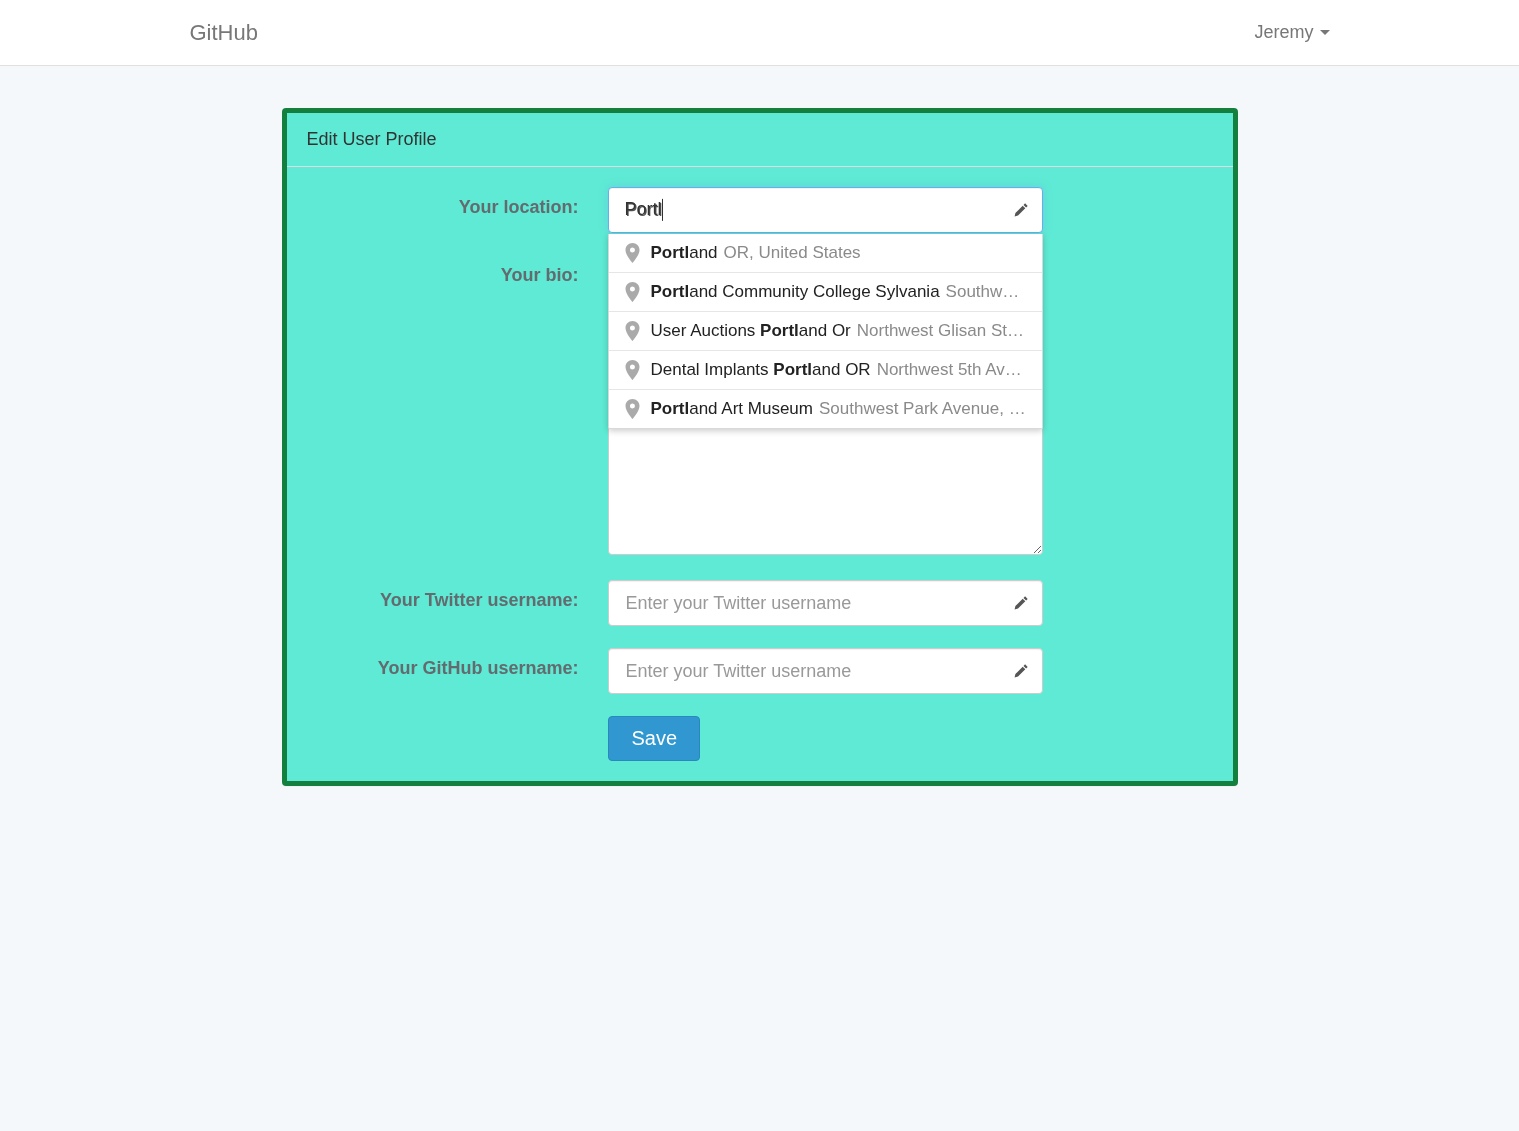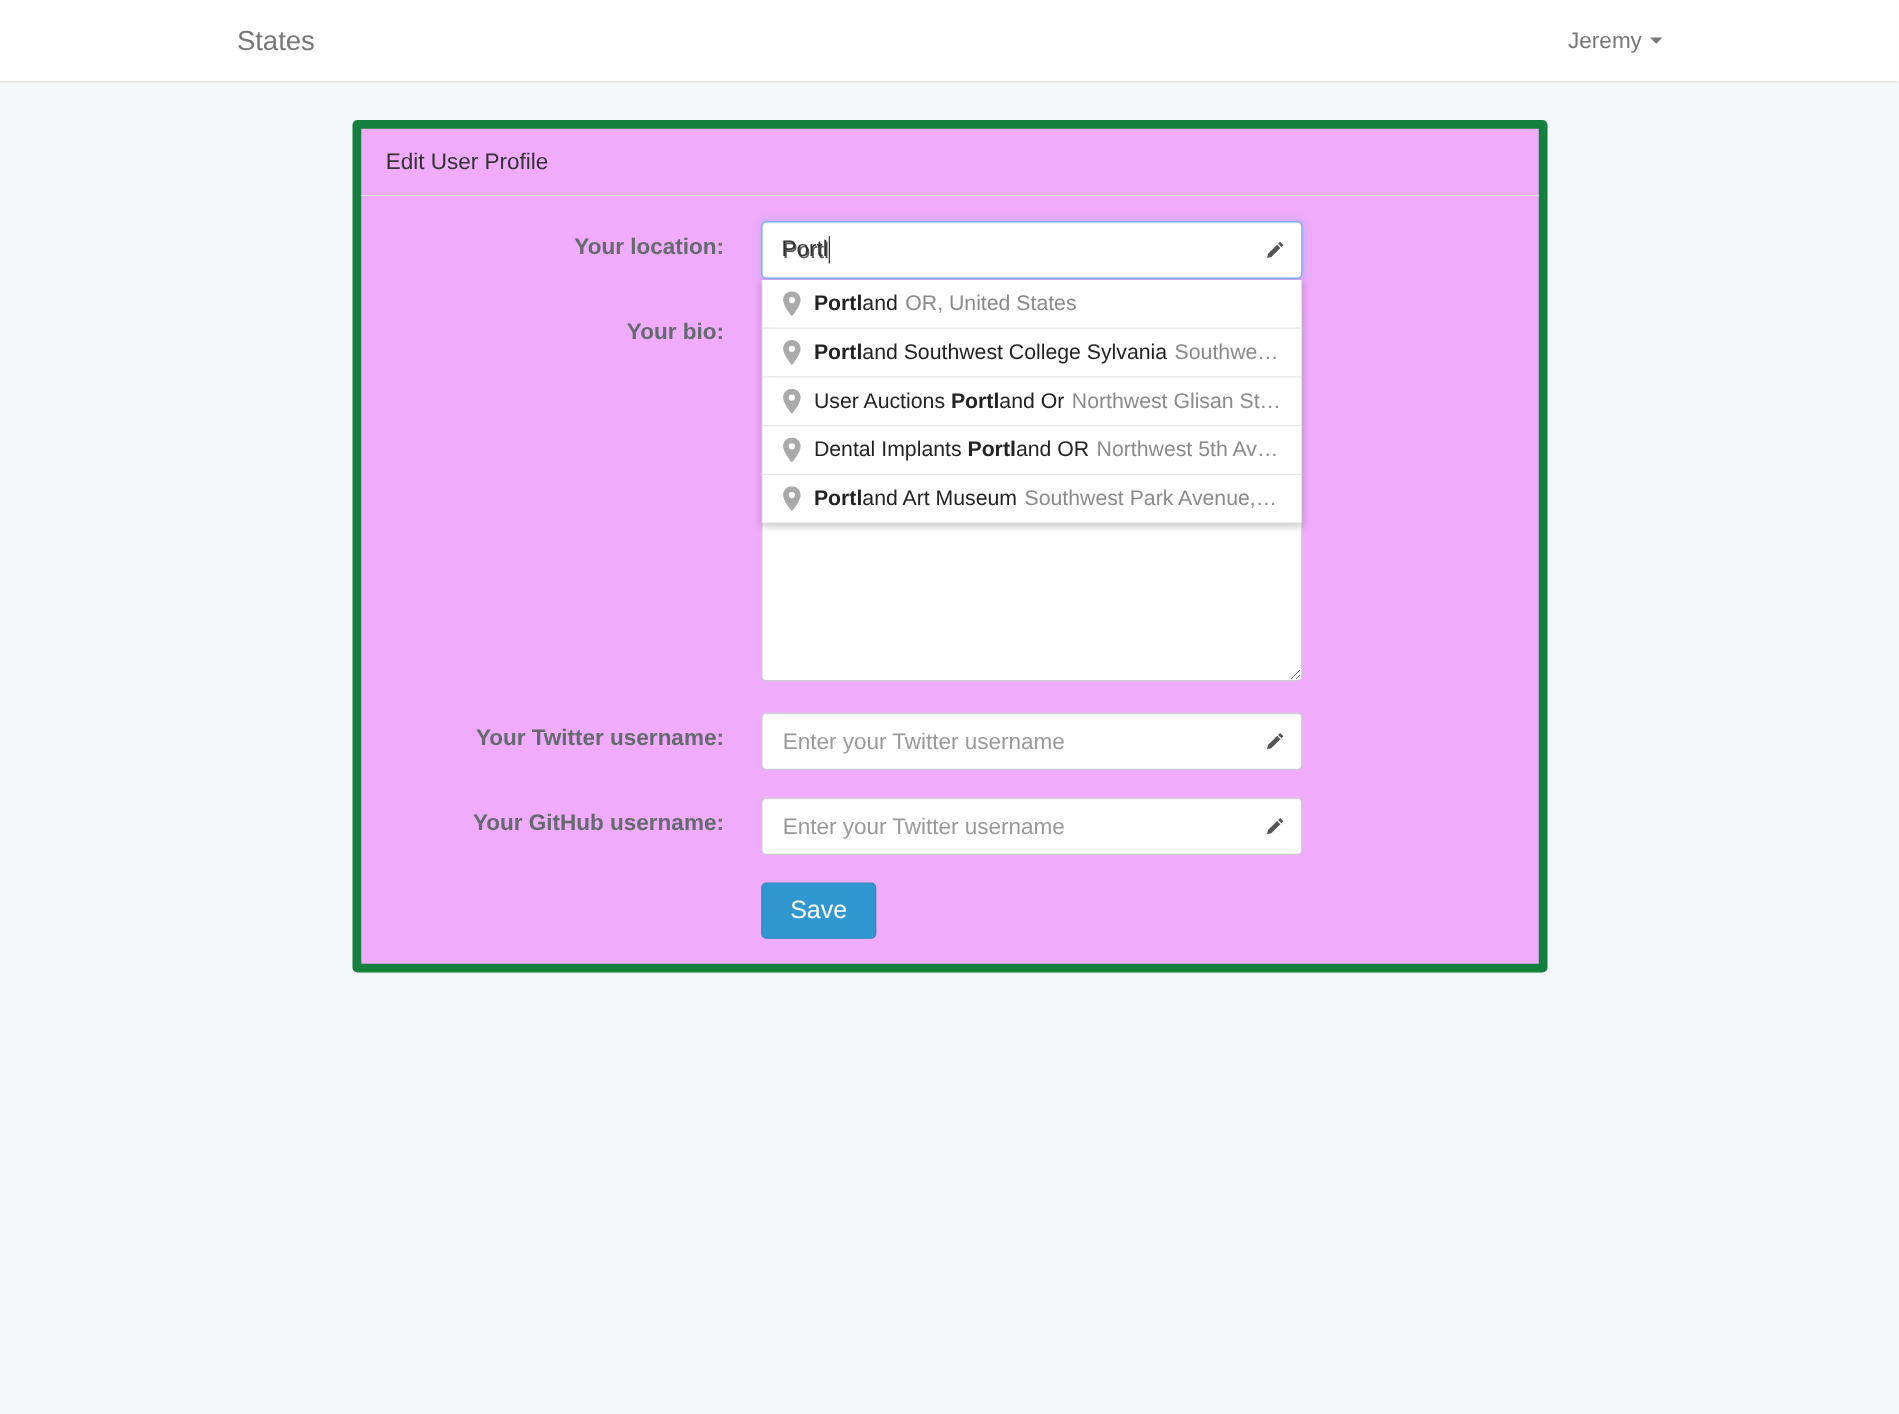--- a/index.html
+++ b/index.html
@@ -46,23 +46,23 @@
       border-right: 5px solid transparent;
       border-top: 5px solid #777;
     }
     .content-wrapper {
       max-width: 1170px;
       margin: 0 auto;
       padding: 30px 15px;
     }
     .panel {
       max-width: 956px;
-      margin: 0 auto;
-      background: #f0abfc;
-      border: 7px solid #15803d;
+      margin: 12px auto;
+      background: #5eead4;
+      border: 5px solid #15803d;
       border-radius: 4px;
       box-shadow: 0 1px 1px rgba(0,0,0,.03);
     }
     .panel-heading {
       padding: 16px 20px;
       border-bottom: 1px solid #ddd;
       font-size: 18px;
       color: #333;
     }
     .panel-body {
@@ -177,21 +177,21 @@
     .location-display {
       position: absolute; left: 16px; top: 50%; transform: translateY(-50%);
       font-size: 18px; color: #333; pointer-events: none;
     }
   </style>
 </head>
 <body>
 
 <nav class="navbar">
   <div class="navbar-container">
-    <a class="navbar-brand">States</a>
+    <a class="navbar-brand">GitHub</a>
     <div class="navbar-user">
       <span>Jeremy</span>
       <span class="caret"></span>
     </div>
   </div>
 </nav>
 
 <div class="content-wrapper">
   <div class="panel">
     <div class="panel-heading">Edit User Profile</div>
@@ -219,21 +219,21 @@
                 </span>
               <span class="pac-main"><span></span><span class="match">Portl</span><span>and</span></span>
               <span class="pac-secondary">OR, United States</span>
             </div>
             <div class="pac-item">
               <span class="pac-icon">
                   <svg viewBox="0 0 14 20" fill="currentColor">
                     <path d="M7 0C3.1 0 0 3.1 0 7c0 5.2 7 13 7 13s7-7.8 7-13c0-3.9-3.1-7-7-7zm0 9.5A2.5 2.5 0 1 1 7 4.5a2.5 2.5 0 0 1 0 5z"></path>
                   </svg>
                 </span>
-              <span class="pac-main"><span></span><span class="match">Portl</span><span>and Southwest College Sylvania</span></span>
+              <span class="pac-main"><span></span><span class="match">Portl</span><span>and Community College Sylvania</span></span>
               <span class="pac-secondary">Southwest 4…</span>
             </div>
             <div class="pac-item">
               <span class="pac-icon">
                   <svg viewBox="0 0 14 20" fill="currentColor">
                     <path d="M7 0C3.1 0 0 3.1 0 7c0 5.2 7 13 7 13s7-7.8 7-13c0-3.9-3.1-7-7-7zm0 9.5A2.5 2.5 0 1 1 7 4.5a2.5 2.5 0 0 1 0 5z"></path>
                   </svg>
                 </span>
               <span class="pac-main"><span>User Auctions </span><span class="match">Portl</span><span>and Or</span></span>
               <span class="pac-secondary">Northwest Glisan Street, P…</span>

